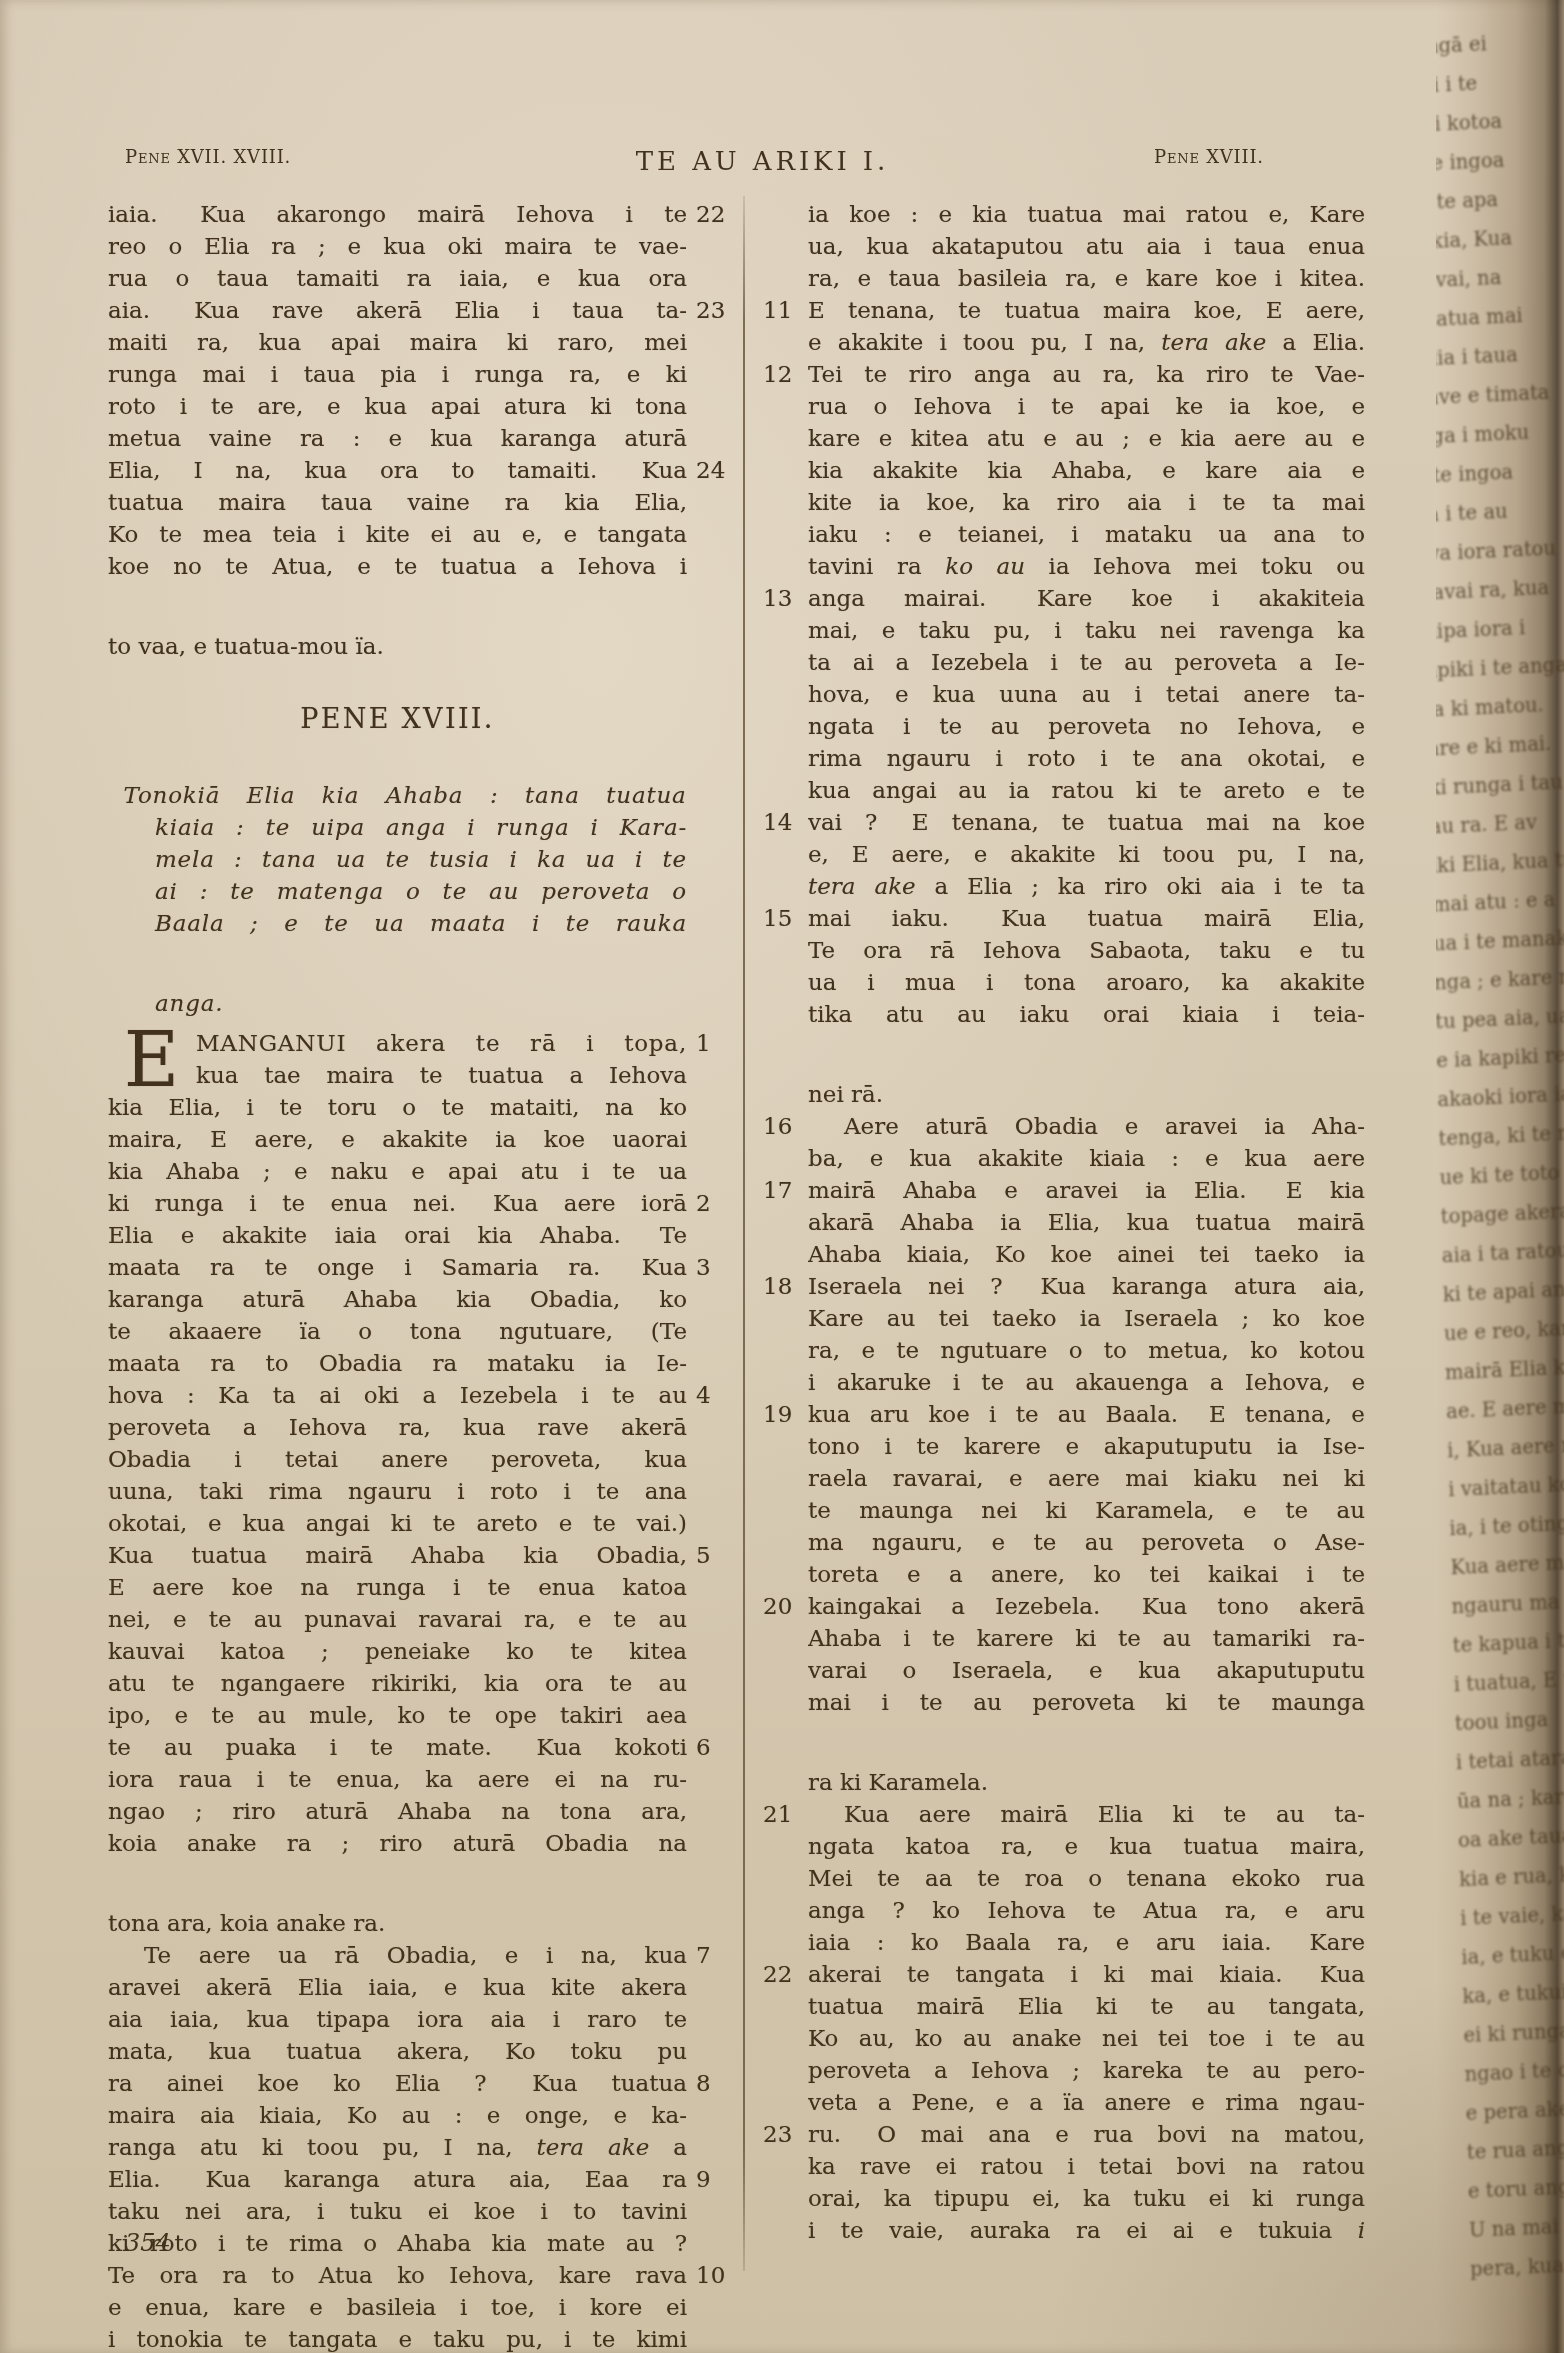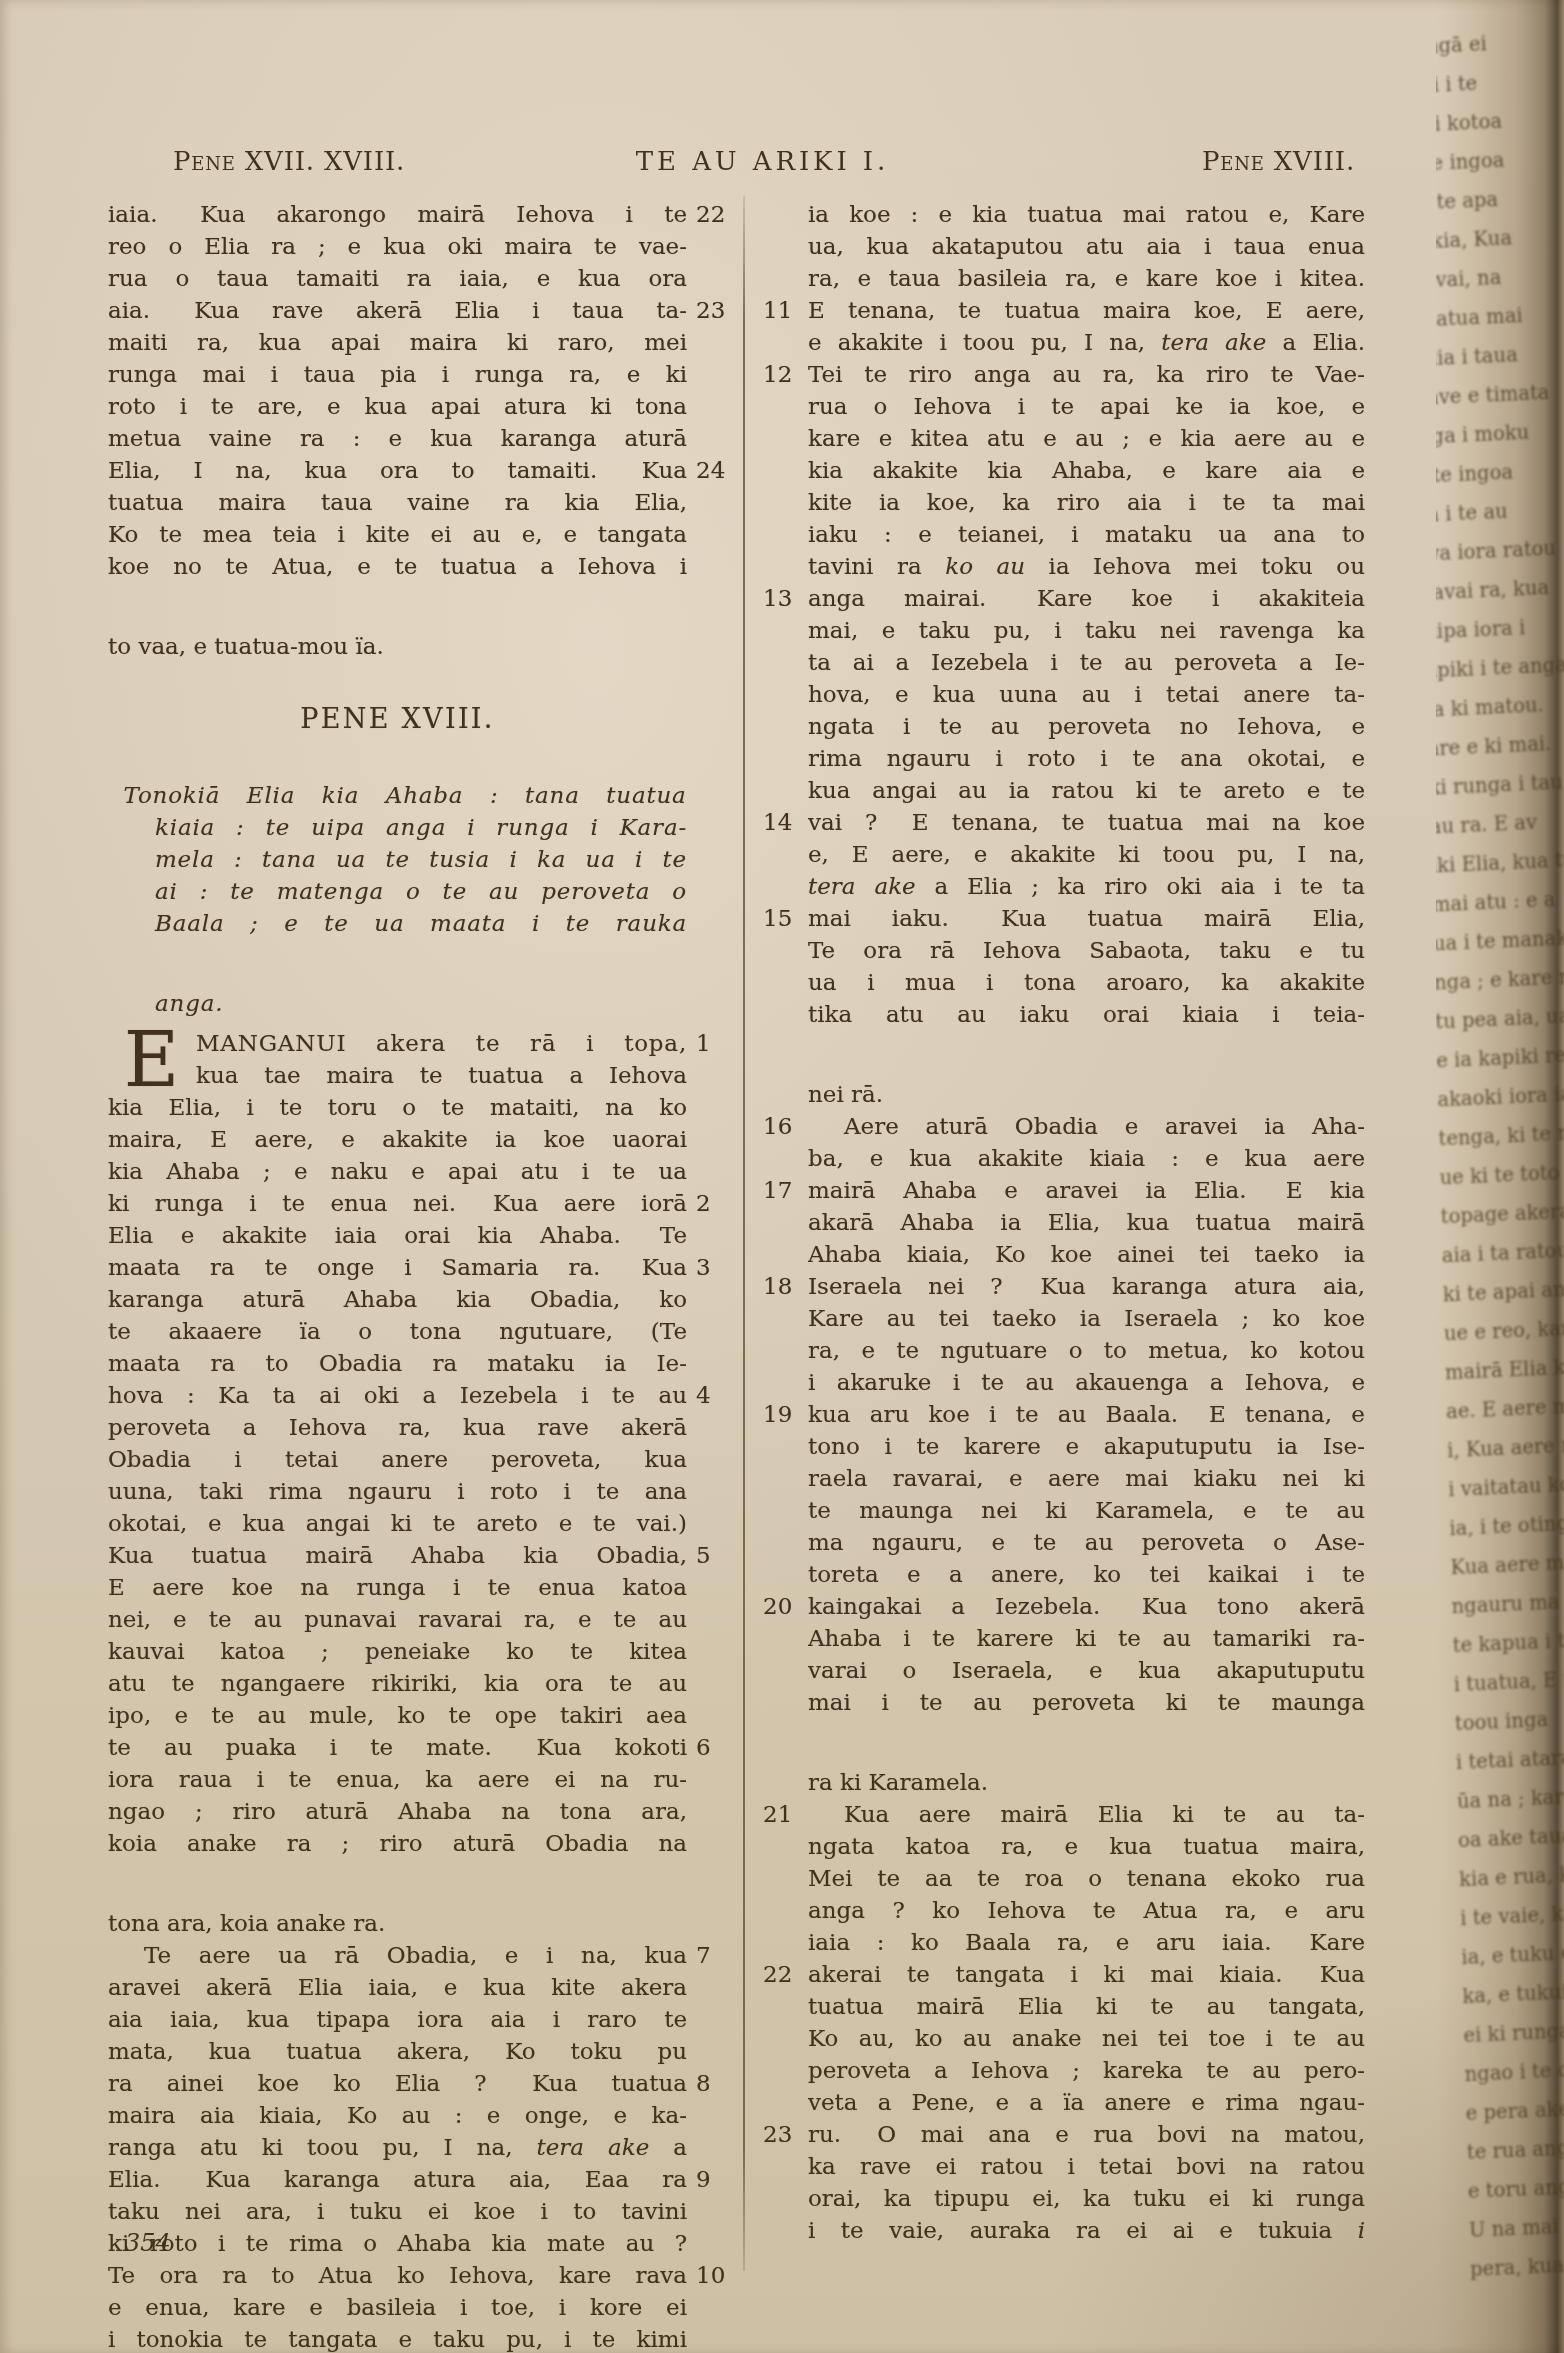--- a/index.html
+++ b/index.html
@@ -10,21 +10,21 @@
     position:relative; width:1565px; height:2354px; overflow:hidden;
     font-family:"DejaVu Serif","Liberation Serif",serif;
     color:var(--ink);
     background:
       radial-gradient(1174px 1643px at 38% 28%, rgba(255,250,236,0.28), rgba(255,250,236,0) 62%),
       radial-gradient(939px 704px at 100% 100%, rgba(80,60,35,0.20), rgba(80,60,35,0) 55%),
       linear-gradient(to bottom,#dacdb8 0%, #d6c9b2 55%, #cec0a5 100%);
     box-shadow:inset 4.7px 0 11px rgba(90,70,45,0.25);
   }
   .hdr{position:absolute; top:146px; font-size:24px; letter-spacing:0.8px; white-space:nowrap;}
-  .pene{font-variant:small-caps; font-size:26px;margin-left:48px;}
+  .pene{font-variant:small-caps; font-size:18px;}
   .hdr-left{left:125px;}
   .hdr-center{left:125px; width:1275px; text-align:center; font-size:26px; letter-spacing:3.9px;}
   .hdr-right{left:1154px;}
   .col{position:absolute; top:198px;}
   .col-left{left:108px; width:618px;}
   .col-right{left:763px; width:642px;}
   .rule{position:absolute; left:743px; top:196px; width:2.3px; height:2075px;
         background:linear-gradient(to bottom, rgba(93,74,49,0.15), rgba(93,74,49,0.75) 6%, rgba(93,74,49,0.75) 94%, rgba(93,74,49,0.2));}
   .line{position:relative; height:32px; font-size:23px; line-height:32px; overflow:visible;}
   .t{display:block; text-align:justify; text-align-last:justify; text-justify:inter-word;

